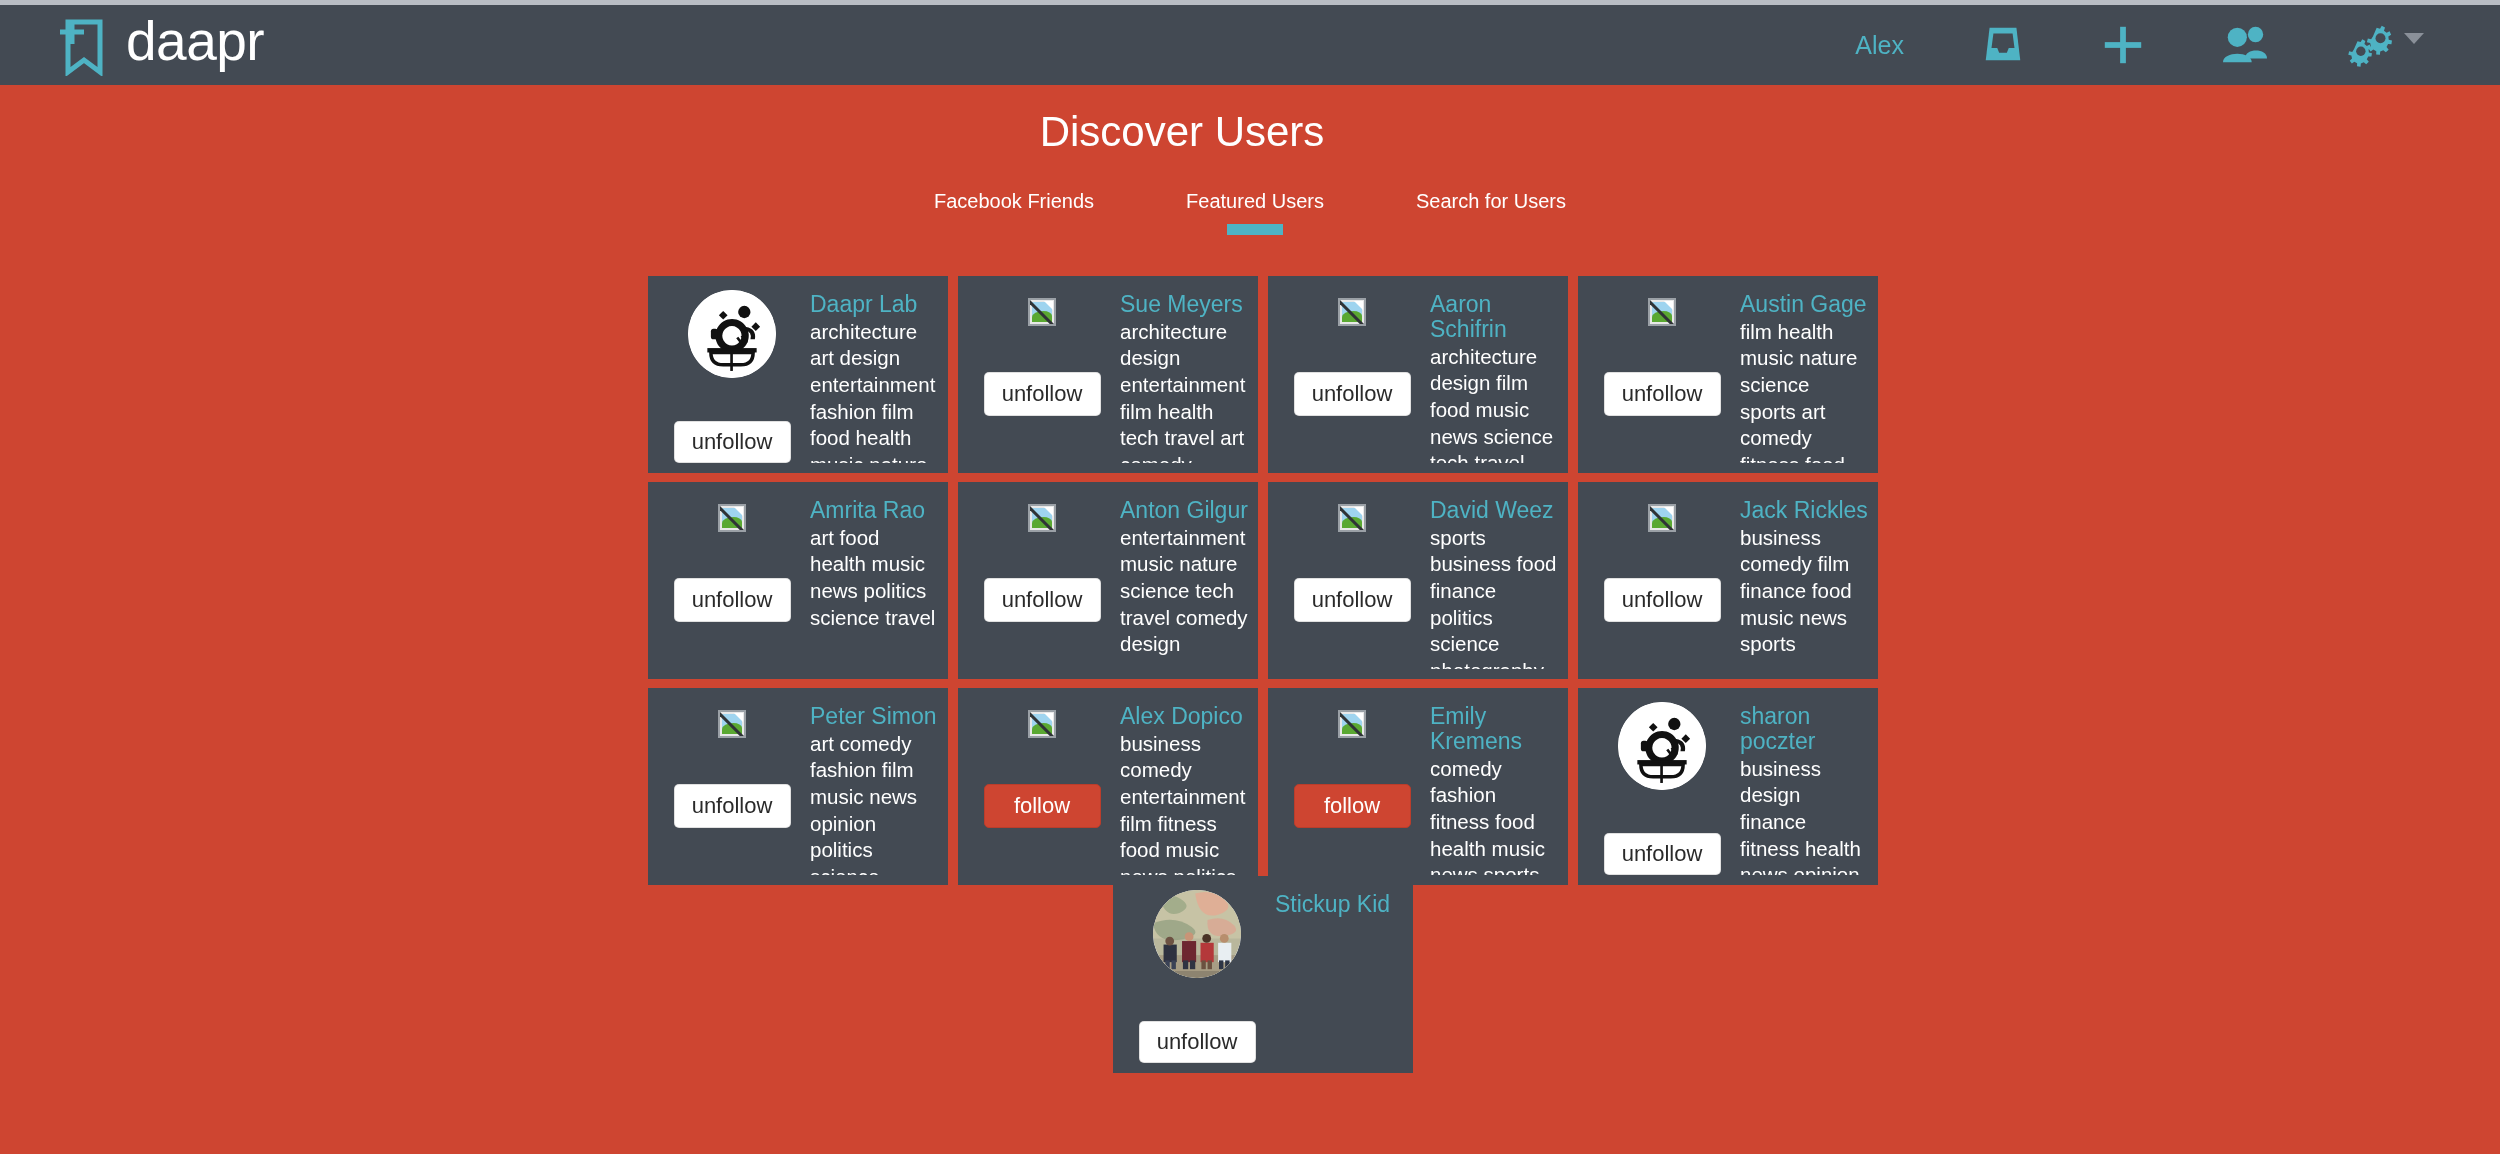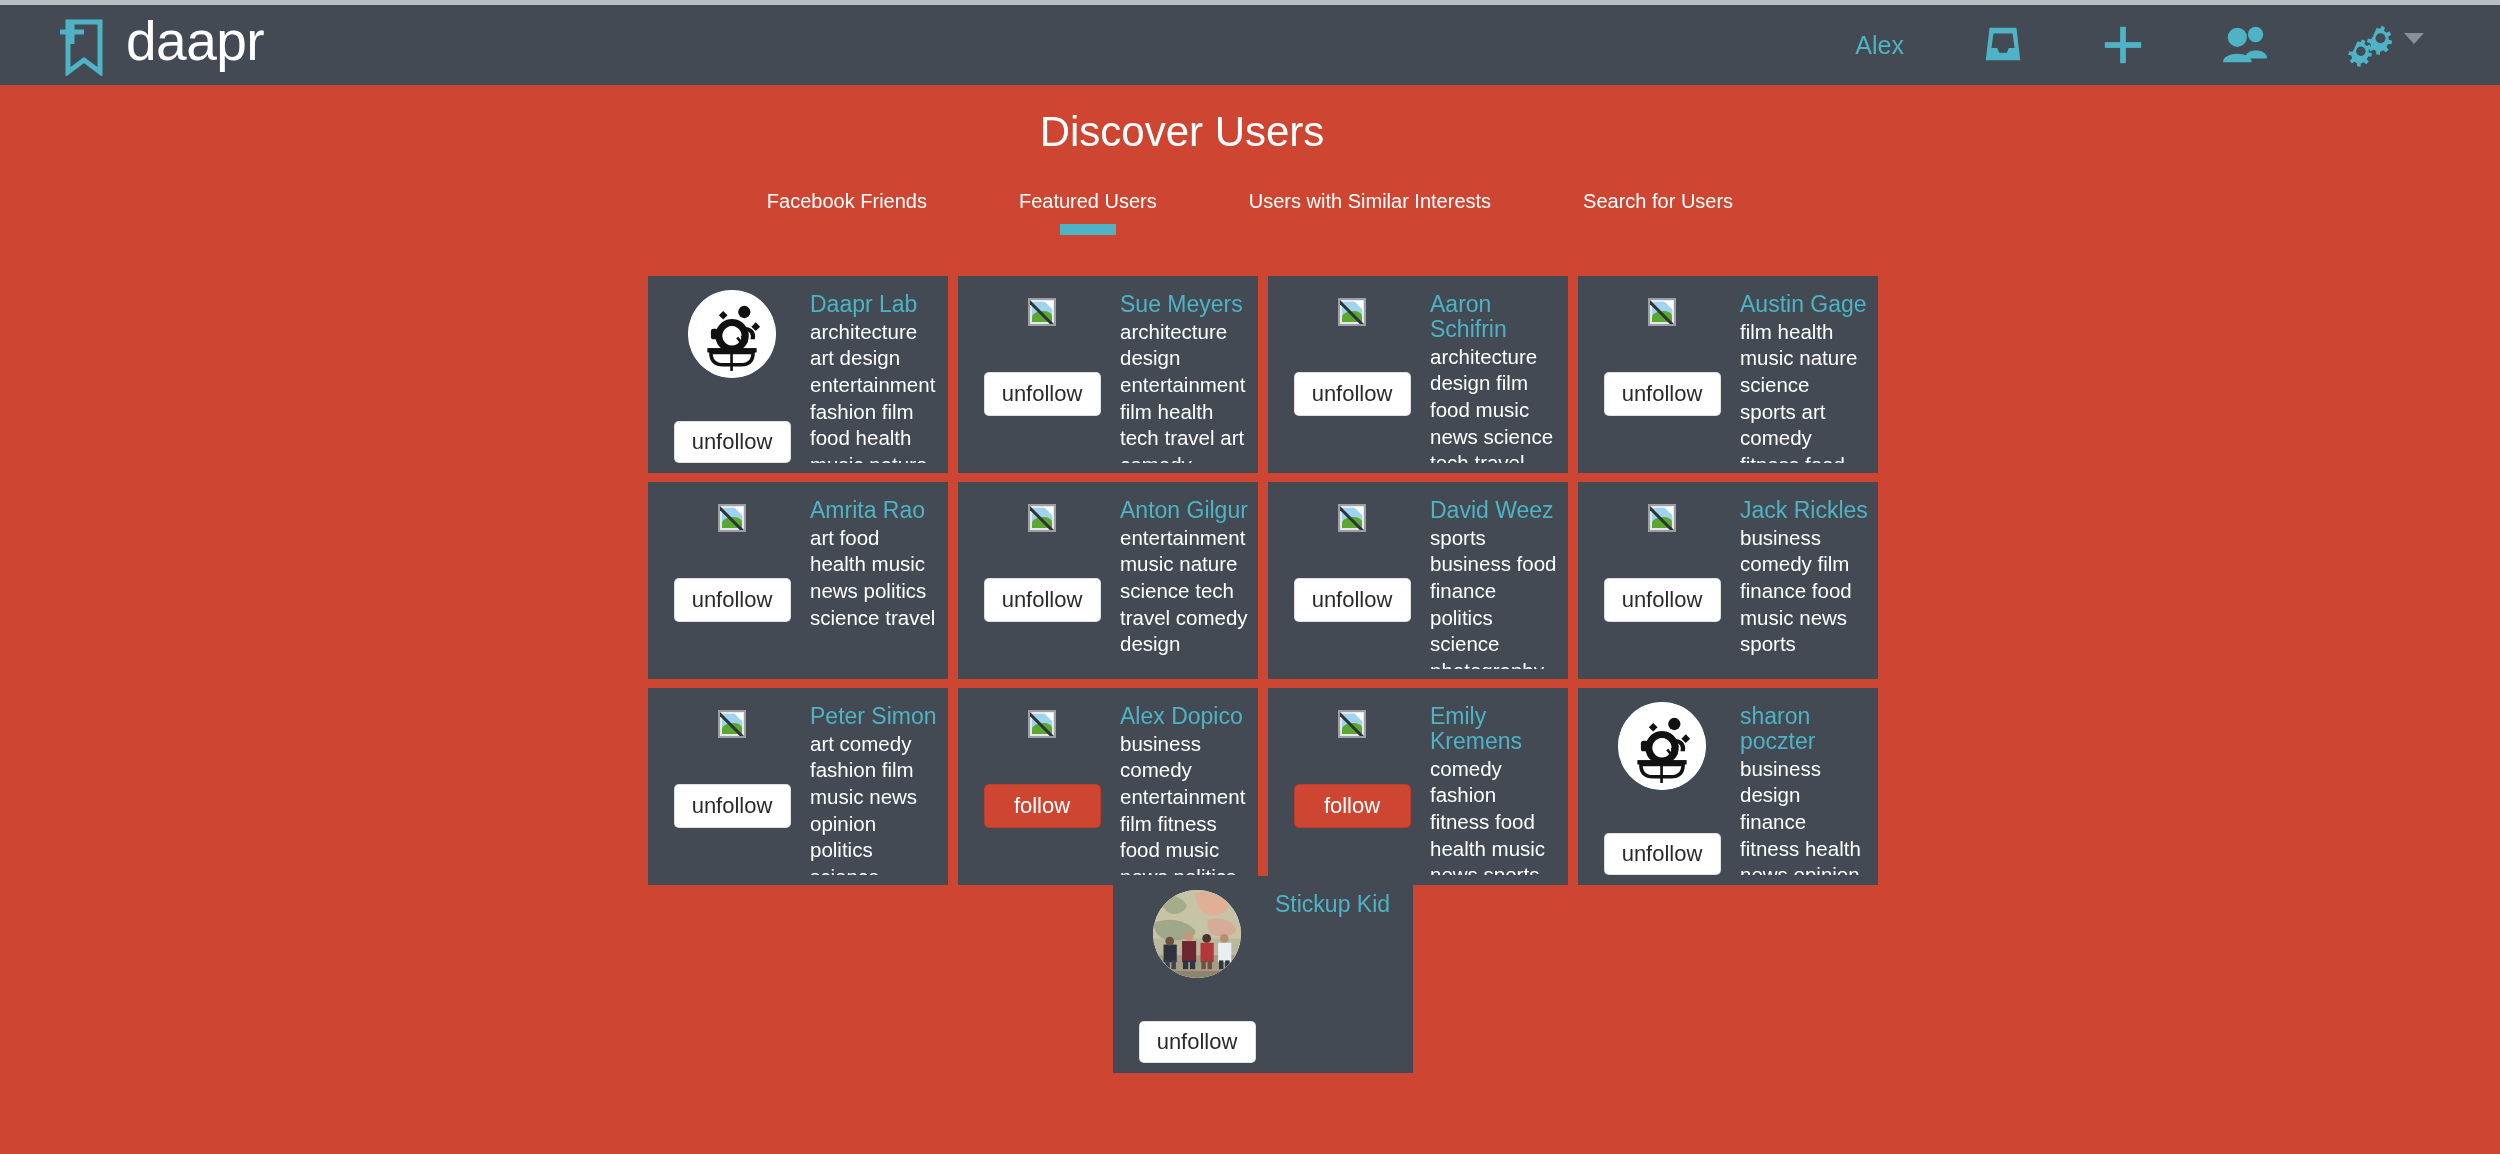--- a/index.html
+++ b/index.html
@@ -201,23 +201,20 @@
 
 <div id="page-title">Discover Users</div>
 
 <div id="tabs">
   <div class="tab">
     <span>Facebook Friends</span>
   </div>
   <div class="tab">
     <span>Featured Users</span>
     <span class="underline"></span>
-  </div>
-  <div class="tab">
-    <span>Users with Similar Interests</span>
   </div>
   <div class="tab">
     <span>Search for Users</span>
   </div>
 </div>
 
 <div id="grid">
 
   <div class="card btn-low">
     <div class="card-left">

